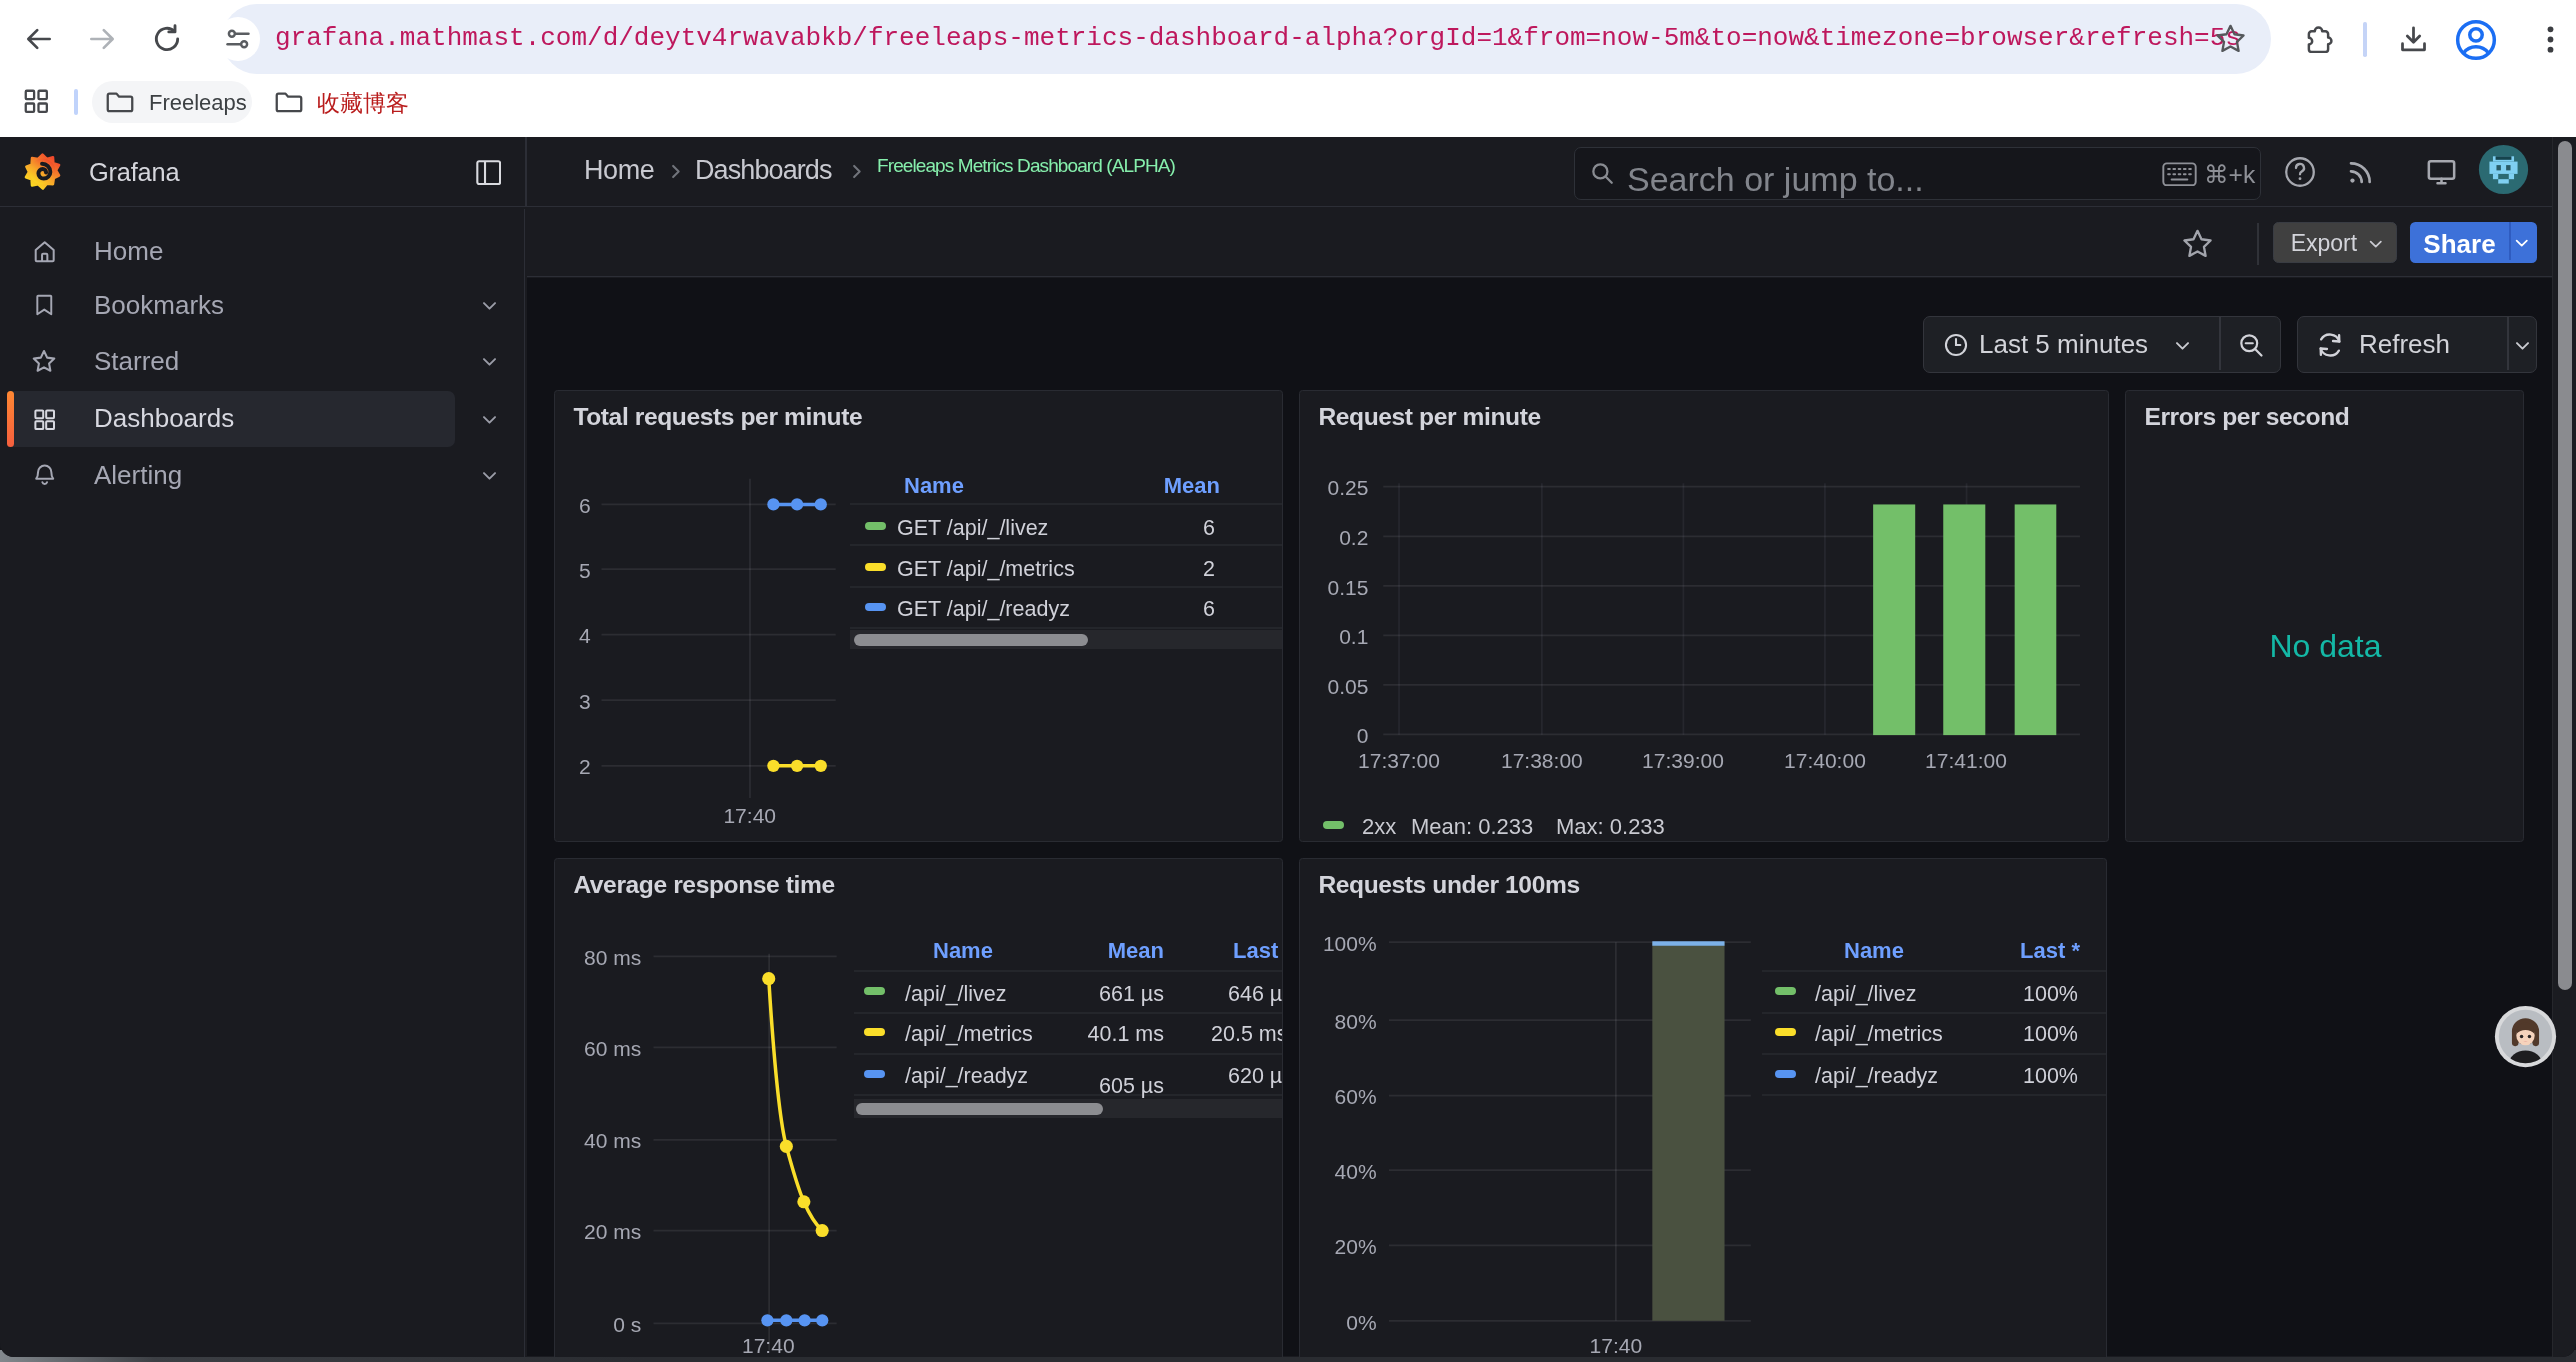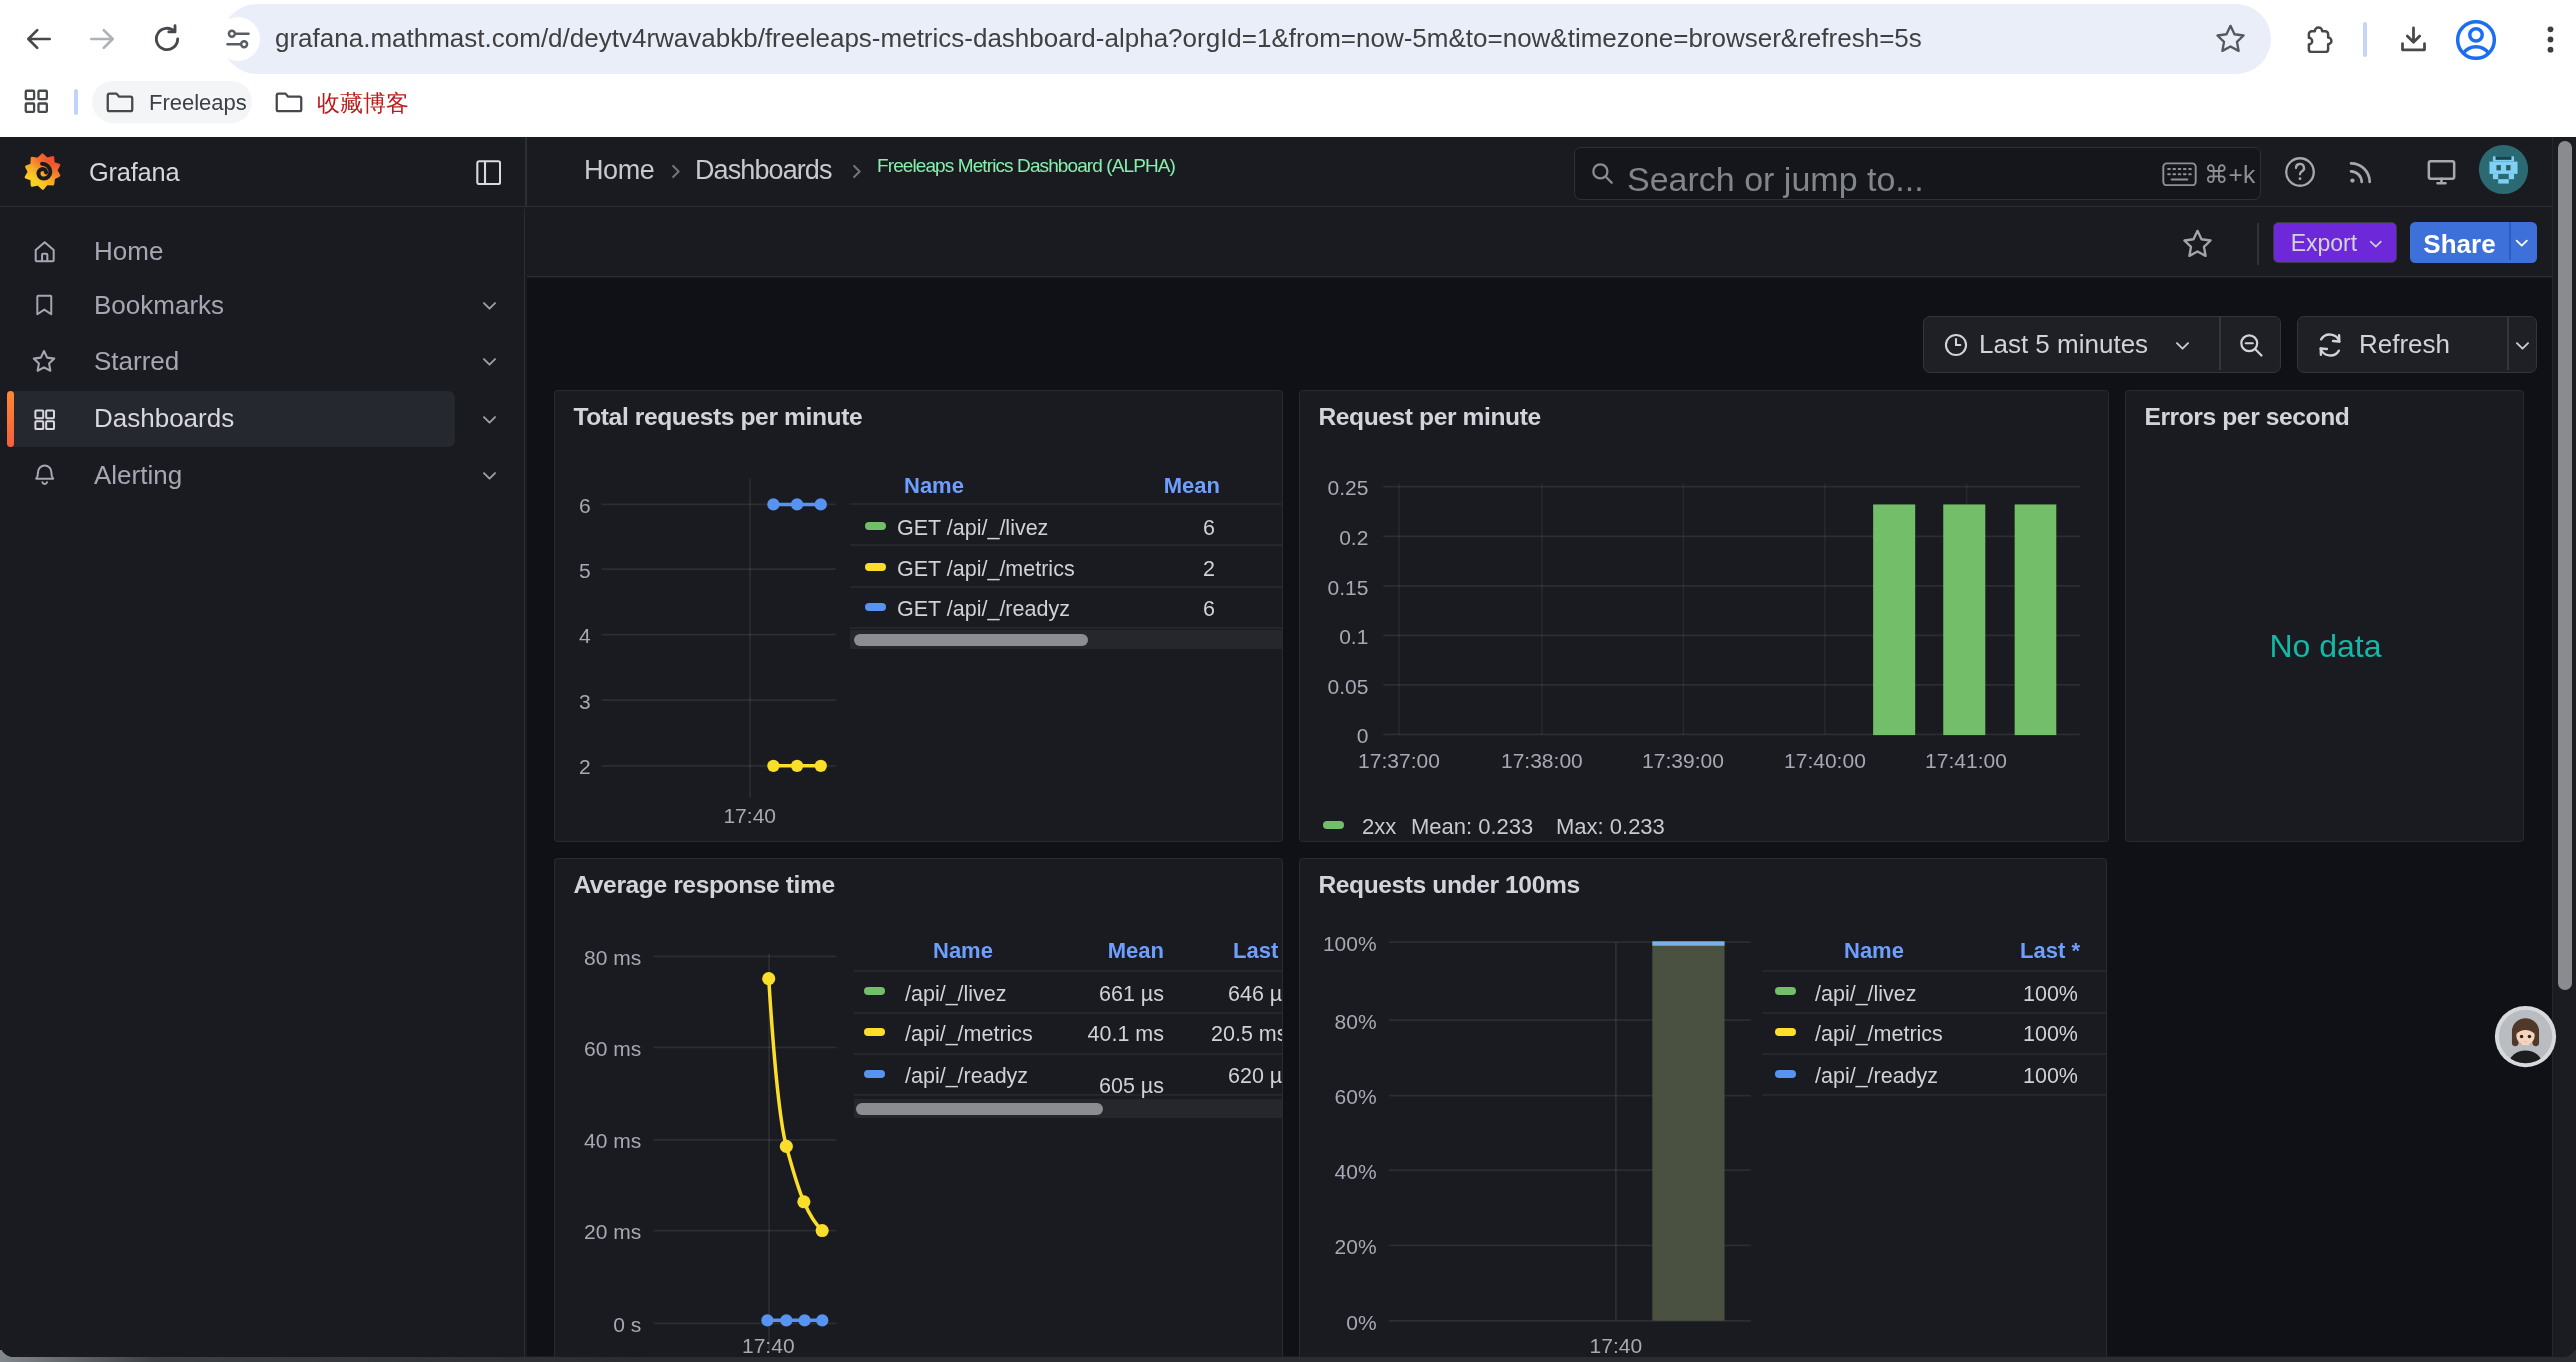--- a/index.html
+++ b/index.html
@@ -2,21 +2,21 @@
 <html style="font-size:14px"><head>
 <meta charset="utf-8">
 <style>
   * { margin:0; padding:0; box-sizing:border-box; }
   html,body { width:2576px; height:1363px; overflow:hidden; background:#17181c;
     font-family:"Liberation Sans", sans-serif; }
   .abs { position:absolute; }
   
   #chrome { position:absolute; left:0; top:0; width:2576px; height:137px; background:#ffffff; z-index:5; }
   #pill { position:absolute; left:222px; top:3.5px; width:2049px; height:70px; border-radius:35px; background:#e9eef9; }
-  #urltext { position:absolute; left:275px; top:0; height:77px; line-height:77px; font-size:26px; color:#404040; white-space:nowrap; }
+  #urltext { position:absolute; left:275px; top:0; height:77px; line-height:77px; font-size:26px; color:#be185d; white-space:nowrap;font-family:Liberation Mono, monospace; }
   
   #app { position:absolute; left:0; top:137px; width:2576px; height:1220px; background:#1a1b20;
          border-radius:0 0 14px 14px; overflow:hidden; z-index:3; }
   #strip { position:absolute; left:0; top:1350px; width:2576px; height:12.3px;
     background:linear-gradient(90deg,#82888d 0%, #3c3f44 6%, #2a2c31 25%, #2a2c31 100%); z-index:2; }
   #topbar { position:absolute; left:0; top:0; width:2576px; height:70px; background:#1a1b20; border-bottom:1.8px solid #2c2e36; }
   #sidebar { position:absolute; left:0; top:72px; width:525px; height:1148px; background:#1a1b20; border-right:1.8px solid #2c2e36; }
   .navitem { position:absolute; left:0; width:525px; height:54px; }
   .navtext { position:absolute; left:94px; top:50%; transform:translateY(-50%); font-size:26px; color:#a5a7b3; }
   #toolbar2 { position:absolute; left:527px; top:72px; width:2049px; height:68px; background:#1a1b20; border-bottom:1.8px solid #2c2e36; }
@@ -240,21 +240,21 @@
           <path d="M5 9 L12 16 L19 9"></path>
         </svg>
     </div>
   </div>
 
   <div id="toolbar2">
     <svg class="abs" style="left:1654px;top:17.5px" width="33" height="33" viewBox="0 0 24 24" fill="none" stroke="#a2a4ac" stroke-width="1.7" stroke-linejoin="round">
       <path d="M12 2.8 L14.9 8.9 L21.5 9.8 L16.7 14.4 L17.9 21 L12 17.8 L6.1 21 L7.3 14.4 L2.5 9.8 L9.1 8.9 Z"></path>
     </svg>
     <div class="abs" style="left:1730px;top:14px;width:1.8px;height:42px;background:#303238;"></div>
-    <div class="btn" style="left:1746px;top:13px;width:124px;height:41px;background:#6d28d9;border:1.8px solid #393c43;font-size:23px;">
+    <div class="btn" style="left:1746px;top:13px;width:124px;height:41px;background:#404040;border:1.8px solid #393c43;font-size:23px;">
       <span class="abs" style="left:16.7px;top:7px;">Export</span>
       <svg class="abs" style="left:93px;top:12.3px" width="17.5" height="17.5" viewBox="0 0 24 24" fill="none" stroke="#c9cad0" stroke-width="2.4" stroke-linecap="round" stroke-linejoin="round">
           <path d="M5 9 L12 16 L19 9"></path>
         </svg>
     </div>
     <div class="btn" style="left:1883px;top:13px;width:127px;height:41px;background:#3d71d9;color:#ffffff;font-weight:600;font-size:26px;">
       <span class="abs" style="left:0;top:7px;width:99px;text-align:center;">Share</span>
       <div class="abs" style="left:99px;top:0;width:1.8px;height:38px;background:#2f5cc0;"></div>
       <svg class="abs" style="left:103px;top:12.3px" width="17.5" height="17.5" viewBox="0 0 24 24" fill="none" stroke="#ffffff" stroke-width="2.4" stroke-linecap="round" stroke-linejoin="round">
           <path d="M5 9 L12 16 L19 9"></path>

